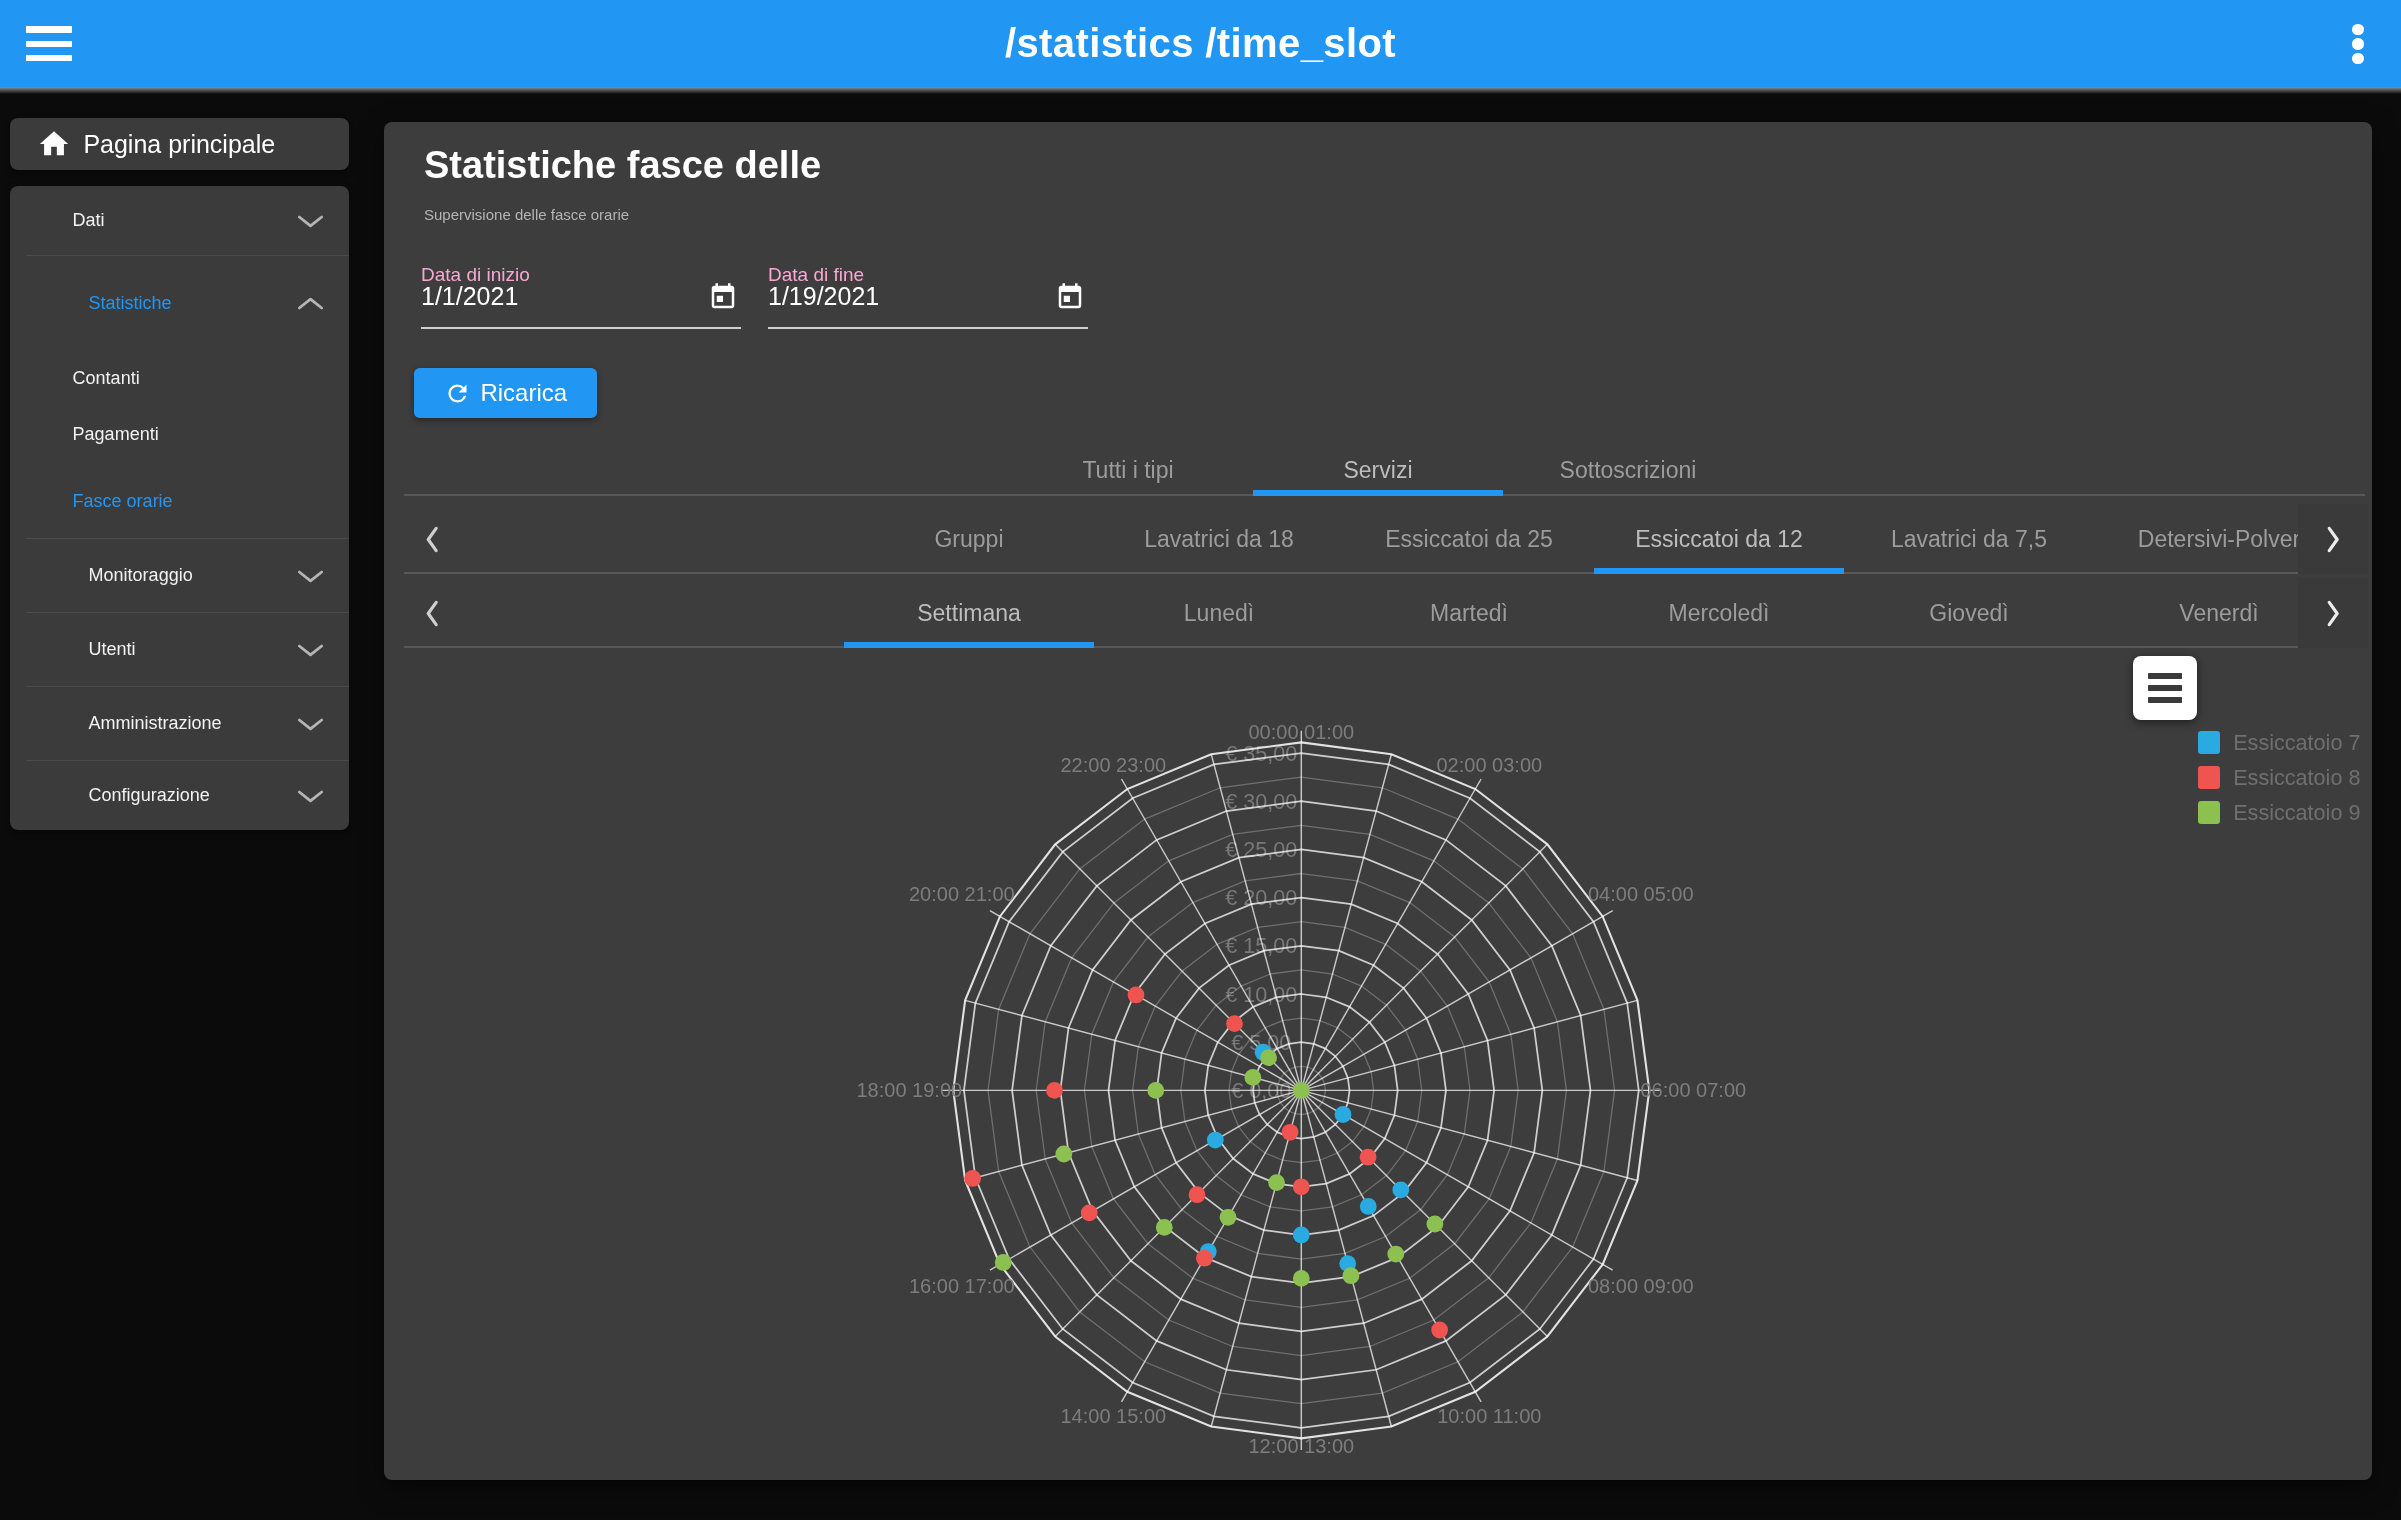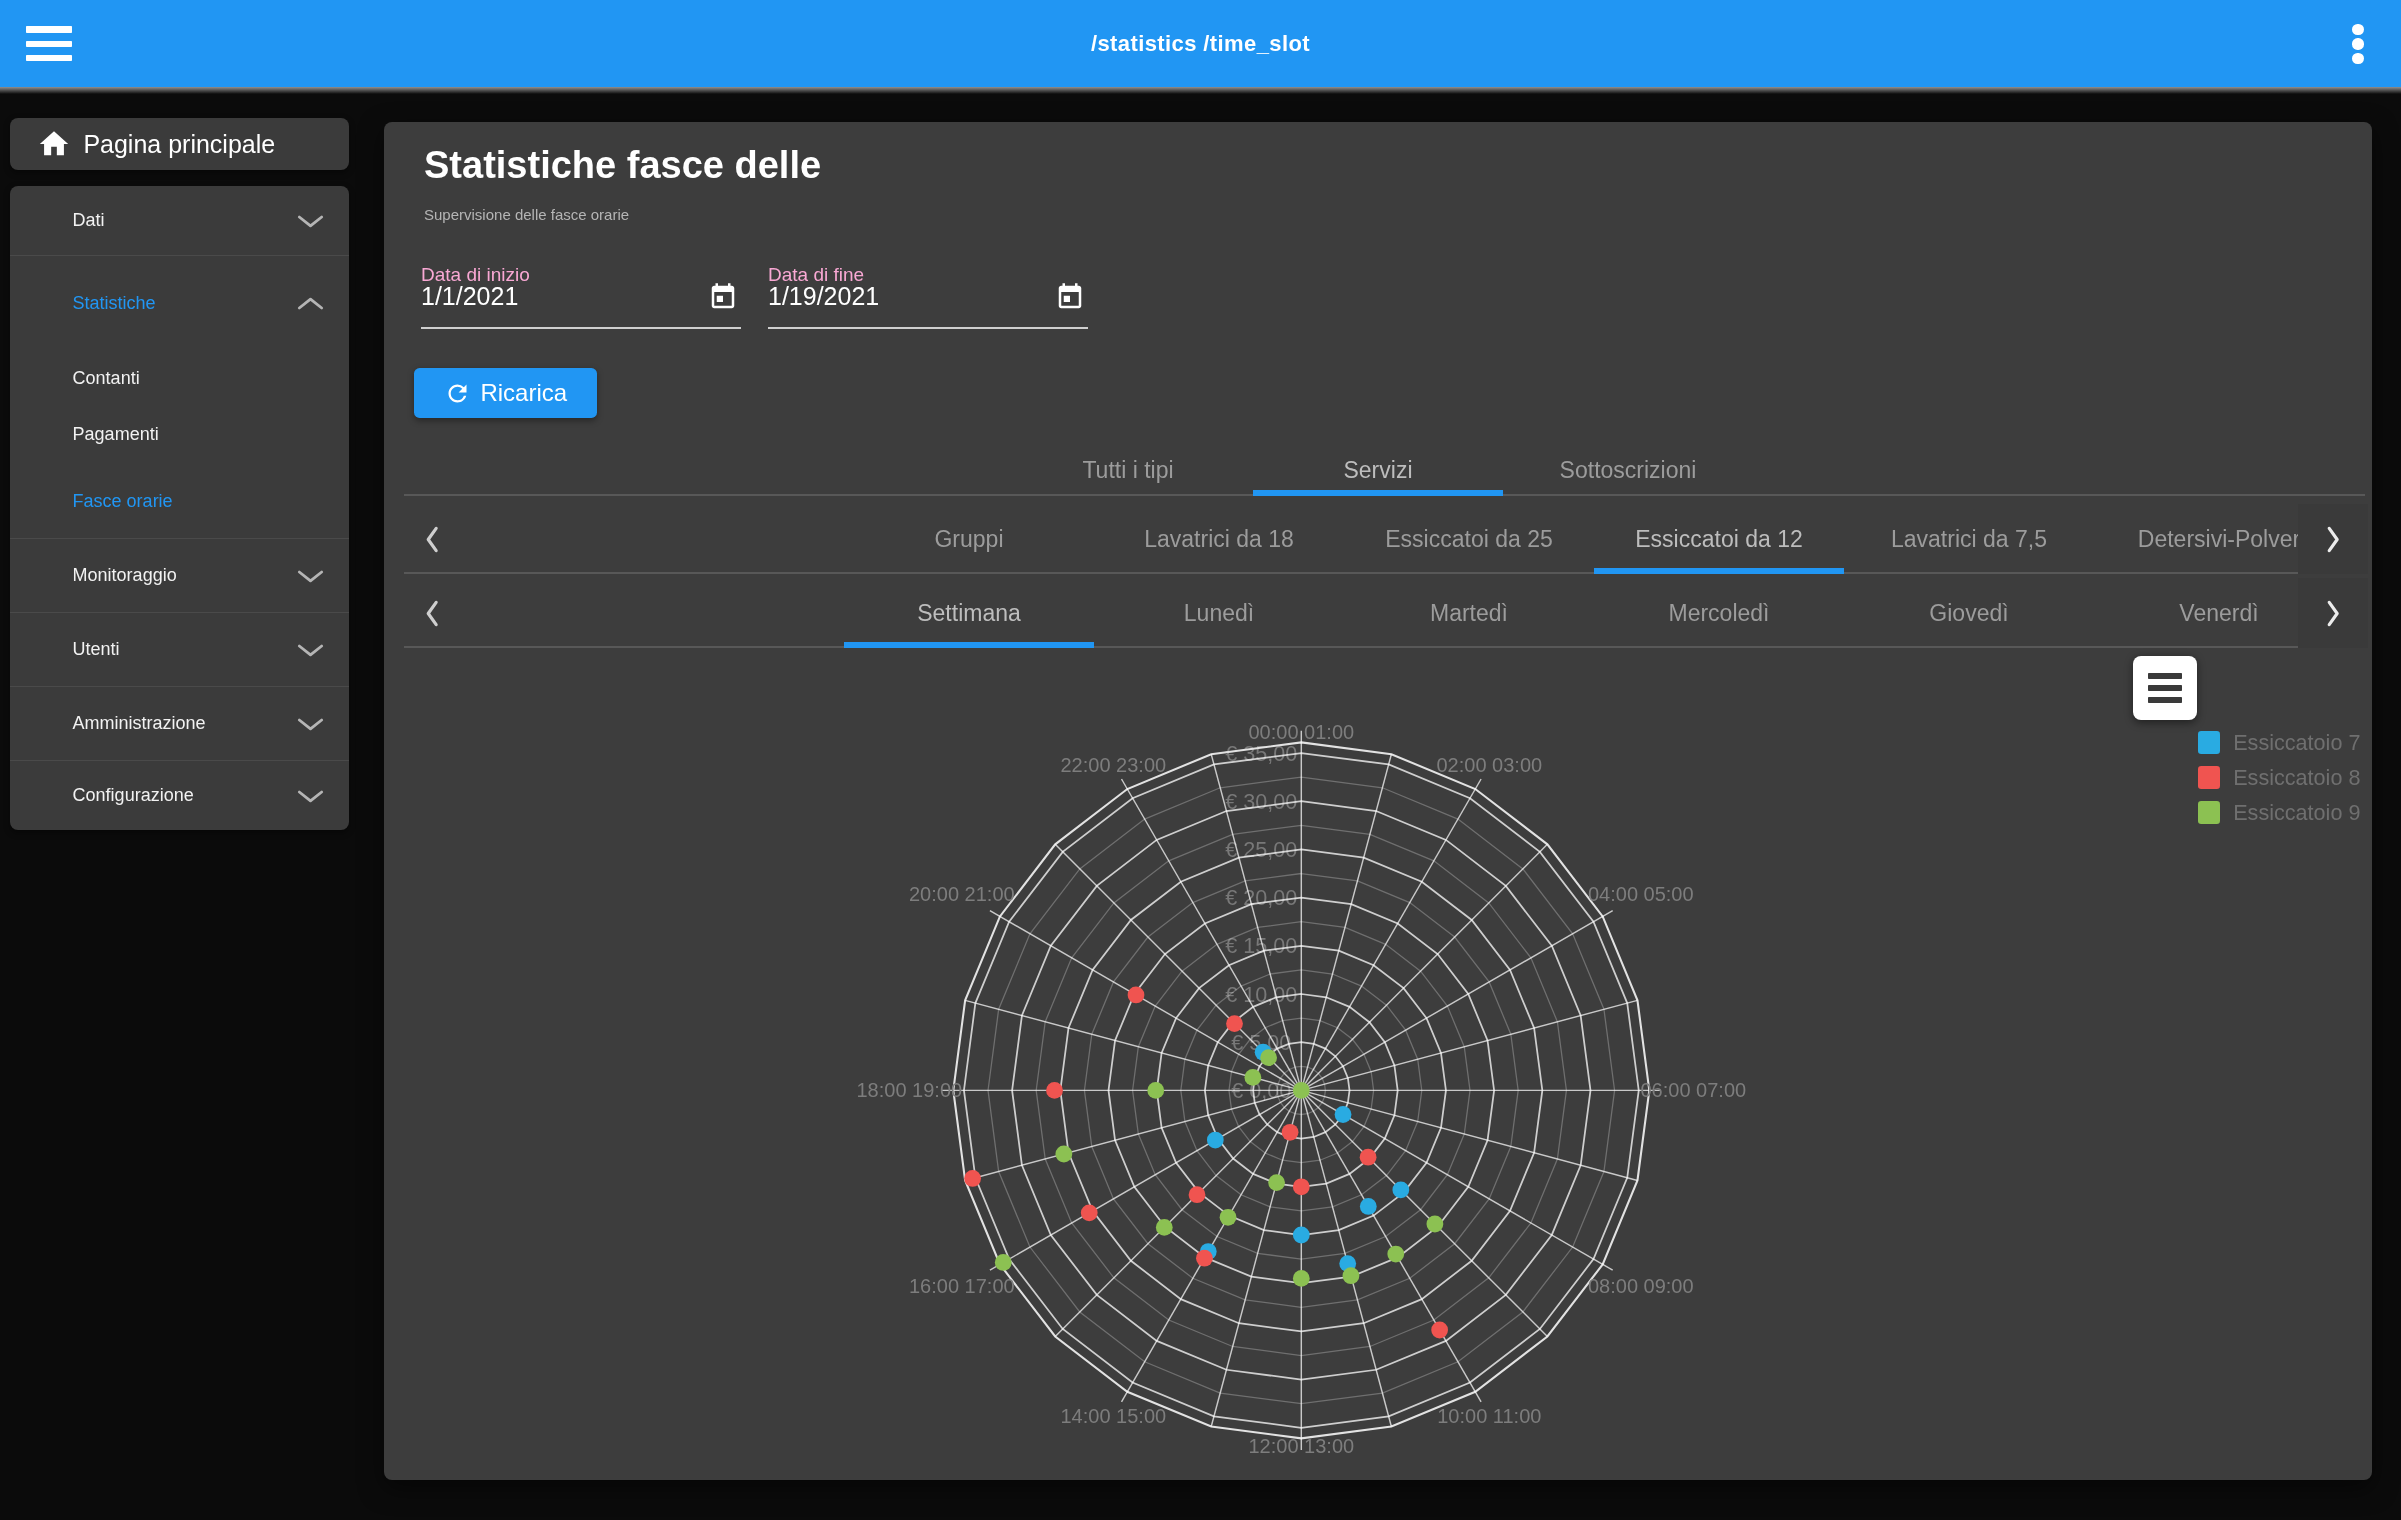--- a/index.html
+++ b/index.html
@@ -2,41 +2,41 @@
 <html style="font-size:12.8px"><head>
 <meta charset="utf-8">
 <style>
   html,body{margin:0;padding:0;background:#0b0b0b;}
   #root{position:relative;width:2401px;height:1521px;overflow:hidden;
         font-family:"Liberation Sans",sans-serif;background:#0b0b0b;}
 
   
   .appbar{position:absolute;left:0;top:0;width:2401px;height:87px;background:#2196F3;z-index:10;}
   .appbar-title{position:absolute;left:0;right:0;top:0;height:87px;display:flex;align-items:center;
-        justify-content:center;color:#fff;font-size:22px;font-weight:bold;letter-spacing:0.4px;}
+        justify-content:center;color:#fff;font-size:40px;font-weight:bold;letter-spacing:0.4px;}
   .burger{position:absolute;left:26.4px;top:26.4px;width:46px;height:35px;display:flex;flex-direction:column;
         justify-content:space-between;cursor:pointer;}
   .burger i{display:block;width:46px;height:6.4px;background:#fff;border-radius:0.8px;}
   .kebab{position:absolute;right:35px;top:24px;width:16px;height:40px;display:flex;flex-direction:column;
         justify-content:space-between;align-items:center;cursor:pointer;}
   .kebab i{display:block;width:11.2px;height:11.2px;border-radius:50%;background:#fff;}
   .glow{position:absolute;left:0;top:87px;width:2401px;height:7.2px;z-index:9;
         background:linear-gradient(#8f8f8f,rgba(70,70,70,0));}
 
   
   .sidebar{position:absolute;left:0;top:87px;width:364px;height:1344px;background:#0b0b0b;}
   .side-card{position:absolute;left:9.6px;width:339px;background:#3b3b3b;border-radius:8px;
         box-shadow:0 2.4px 6.4px rgba(0,0,0,.4);color:#fff;}
   .side-card.home{top:31px;height:52px;display:flex;align-items:center;cursor:pointer;}
   .side-card.home .hicon{margin-left:27px;display:flex;align-items:center;}
   .side-card.home span{margin-left:12.8px;font-size:25px;font-weight:500;}
   .group-card{top:99px;height:644px;overflow:hidden;}
   .side-row{position:relative;display:flex;align-items:center;box-sizing:border-box;
         padding-left:63px;padding-right:24px;font-size:18px;color:#f2f2f2;cursor:pointer;}
-  .side-row.divided{border-top:1.6px solid #4a4a4a;}
+  .side-row.divided{border-top:1.6px solid #4a4a4a;margin-left:16px;}
   .side-row .lab{flex:1;}
   .side-row.active{color:#2196F3;}
   .side-row .chev{width:29px;height:16px;flex:none;}
 
   
   .main-card{position:absolute;left:384px;top:122px;width:1988px;height:1358px;background:#3d3d3d;
         border-radius:8px;box-shadow:0 8px 24px rgba(0,0,0,.5);overflow:hidden;}
   .page-title{position:absolute;left:40px;top:22.4px;margin:0;font-size:38px;font-weight:600;color:#fff;}
   .page-sub{position:absolute;left:40px;top:84px;font-size:15px;color:#b5b5b5;}
 

